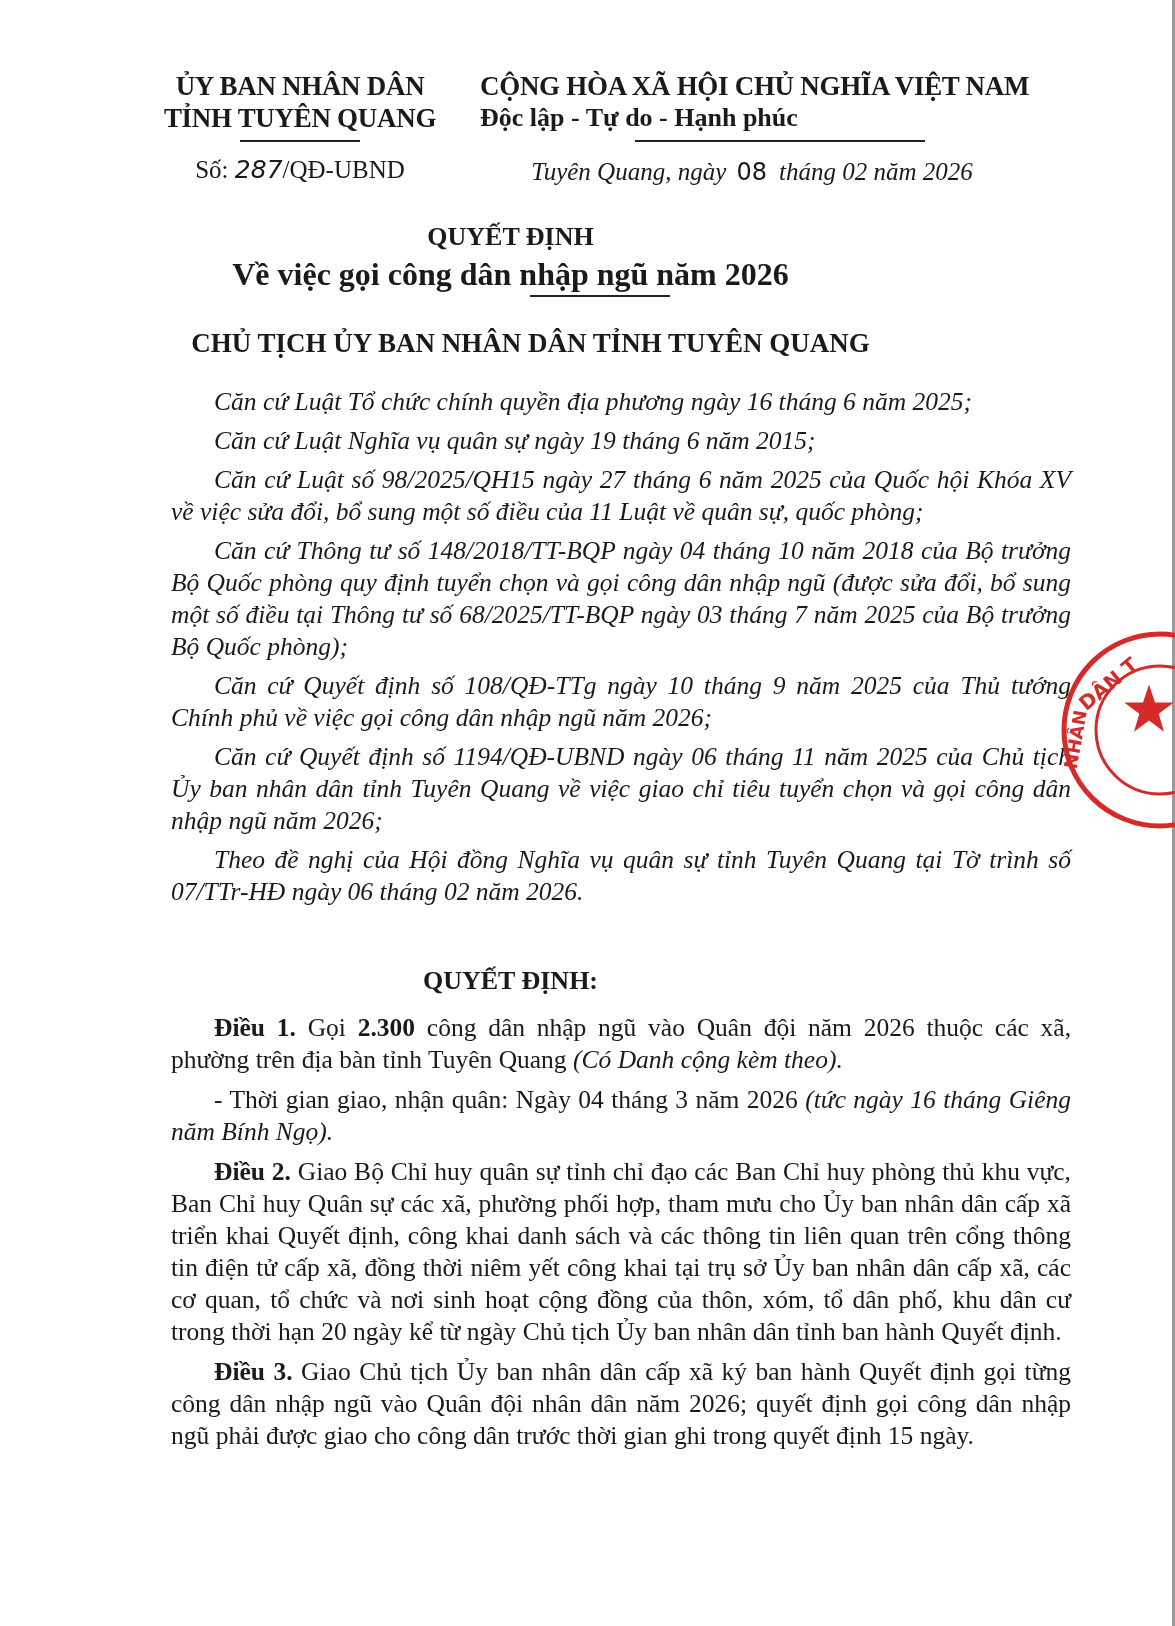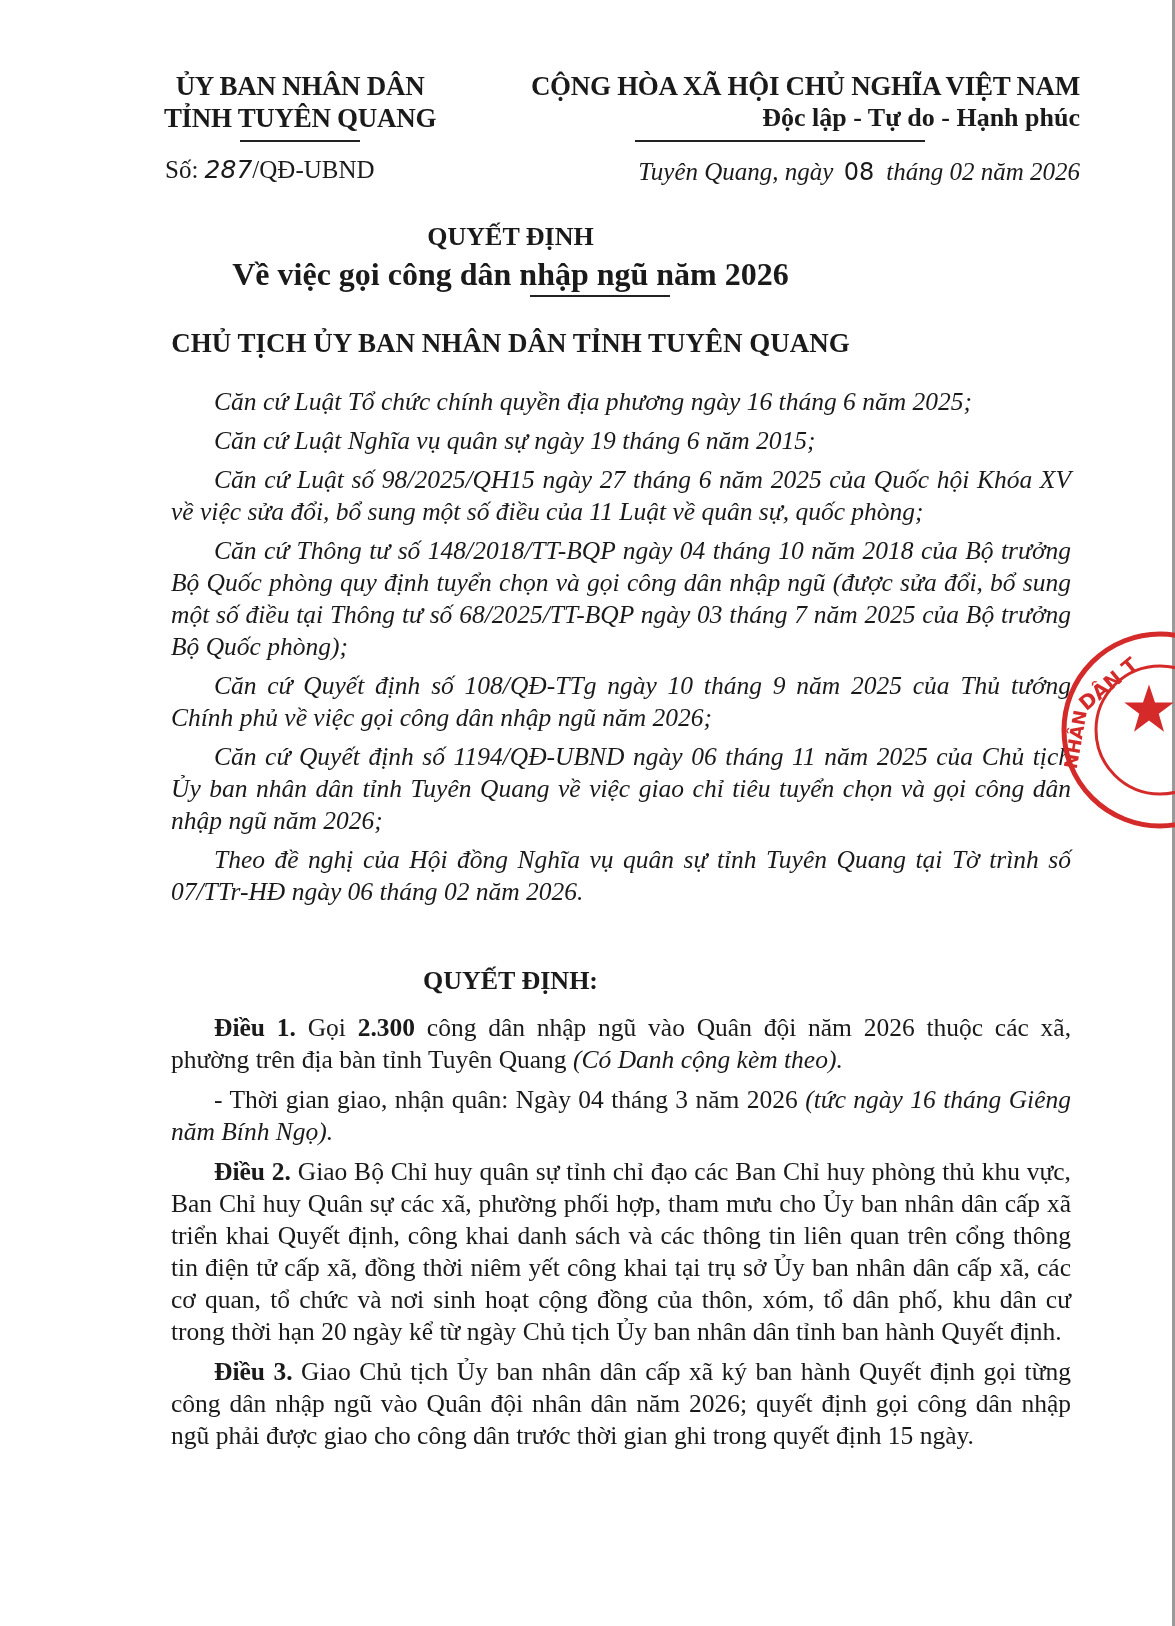--- a/index.html
+++ b/index.html
@@ -7,36 +7,36 @@
       width: 1175px; height: 1626px; overflow: hidden;
       background: #ffffff;
       font-family: "Liberation Serif", "DejaVu Serif", serif;
       color: #1a1a1a;
       position: relative;
     }
     .page { position: absolute; left: 0; top: 0; width: 1175px; height: 1626px; }
     .right-edge { position: absolute; right: 0; top: 0; width: 3px; height: 1626px; background: #9a9a9a; }
 
     .hdr-left { position: absolute; left: 150px; top: 70px; width: 300px; text-align: center; }
-    .hdr-right { position: absolute; left: 480px; top: 70px; width: 600px; text-align: right; }
+    .hdr-right { position: absolute; left: 480px; top: 70px; width: 600px; text-align: left; }
     .hdr-line { font-weight: bold; font-size: 27px; line-height: 32px; letter-spacing: -0.3px; }
     .hdr-line2 { font-weight: bold; font-size: 26px; line-height: 32px; }
     .rule-l { width: 120px; height: 2px; background: #222; margin: 6px auto 0; }
     .rule-r { width: 290px; height: 2px; background: #222; margin: 6px auto 0; }
 
-    .so-line { position: absolute; left: 165px; top: 155px; width: 300px; font-size: 25px; }
+    .so-line { position: absolute; left: 150px; top: 155px; width: 300px; text-align: center; font-size: 25px; }
     .so-hand { font-family: "DejaVu Sans", sans-serif; font-style: italic; font-size: 25px; }
-    .date-line { position: absolute; left: 480px; top: 158px; width: 600px; text-align: right; font-style: italic; font-size: 25px; }
+    .date-line { position: absolute; left: 452px; top: 158px; width: 600px; text-align: center; font-style: italic; font-size: 25px; }
     .date-hand { font-family: "DejaVu Sans", sans-serif; font-style: normal; font-size: 24px; margin: 0 12px 0 4px; }
 
     .title { position: absolute; left: 0; width: 1021px; text-align: center; font-weight: bold; }
     .t1 { top: 222px; font-size: 26px; }
     .t2 { top: 256px; font-size: 32px; }
     .rule-t { position: absolute; left: 530px; top: 295px; width: 140px; height: 2px; background: #222; }
-    .t3 { top: 328px; font-size: 27px; }
+    .t3 { top: 328px; font-size: 27px; padding-left: 20px; }
 
     .body-text { position: absolute; left: 171px; width: 900px; font-size: 25.5px; line-height: 32px; text-align: justify; }
     .para { margin: 0; text-indent: 43px; }
     .it { font-style: italic; }
     .b { font-weight: bold; }
 
     .stamp { position: absolute; left: 1060px; top: 630px; width: 200px; height: 200px; }
   </style>
 </head>
 <body>

